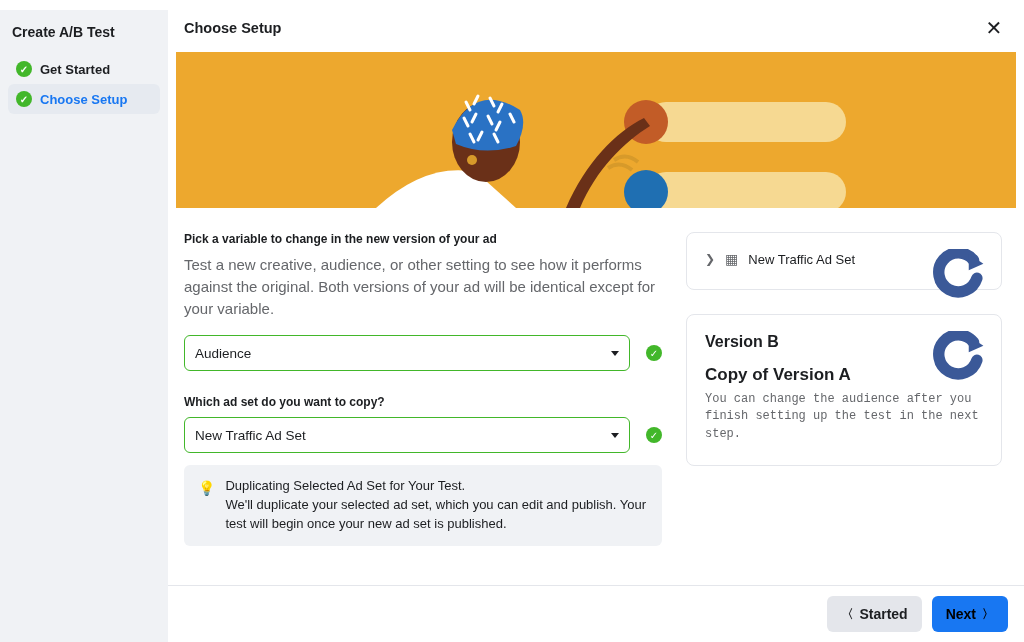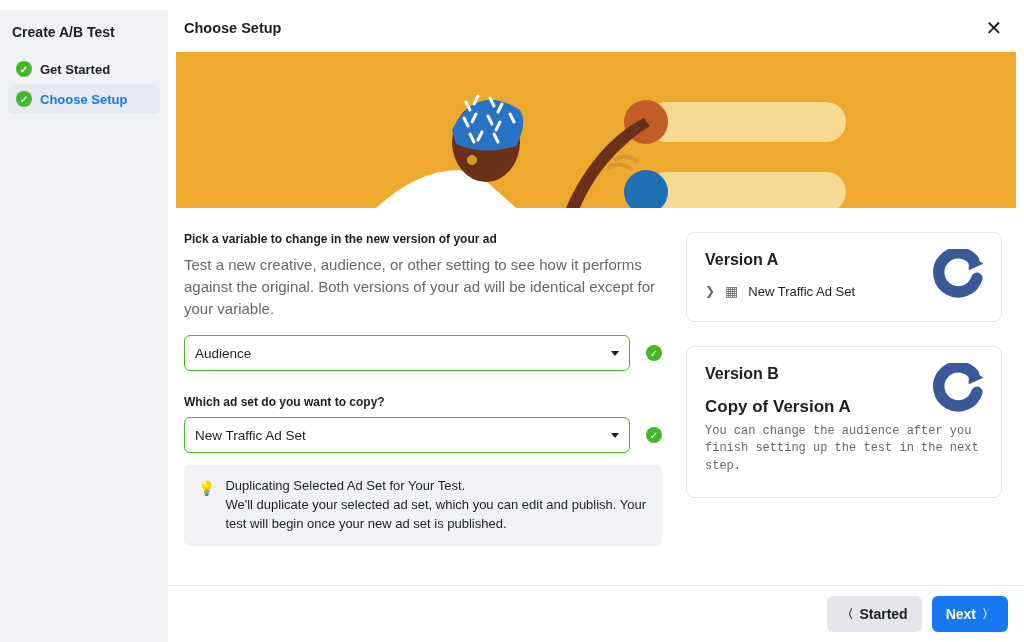--- a/index.html
+++ b/index.html
@@ -165,21 +165,21 @@
     height: 36px;
     padding: 0 14px;
     border-radius: 6px;
     font-size: 14px;
     font-weight: 600;
     display: flex; align-items: center; gap: 6px;
     cursor: pointer;
     border: none;
   }
   .btn-secondary { background: #e4e6eb; color: #1c1e21; }
-  .btn-primary { background: #1877f2; color: #fef9c3; }
+  .btn-primary { background: #1877f2; color: #000000; }
   .btn .chev { font-size: 12px; }
 </style>
 </head>
 <body>
 
 <div class="app">
 
   <aside class="sidebar">
     <div class="sidebar-title">Create A/B Test</div>
 
@@ -274,21 +274,20 @@
           </div>
         </div>
       </section>
 
       <aside class="right-col">
         <div class="card">
           <svg class="swirl" viewBox="0 0 64 64">
             <path d="M50 14 A24 24 0 1 0 54 36" fill="none" stroke="#3b5998" stroke-width="14" stroke-linecap="round"></path>
             <polygon points="44,6 62,18 44,26" fill="#3b5998"></polygon>
           </svg>
-          <div class="card-title">Version A</div>
           <div class="card-row">
             <span class="arrow">❯</span>
             <span class="grid-icon">▦</span>
             <span>New Traffic Ad Set</span>
           </div>
         </div>
 
         <div class="card">
           <svg class="swirl" viewBox="0 0 64 64">
             <path d="M50 14 A24 24 0 1 0 54 36" fill="none" stroke="#3b5998" stroke-width="14" stroke-linecap="round"></path>

